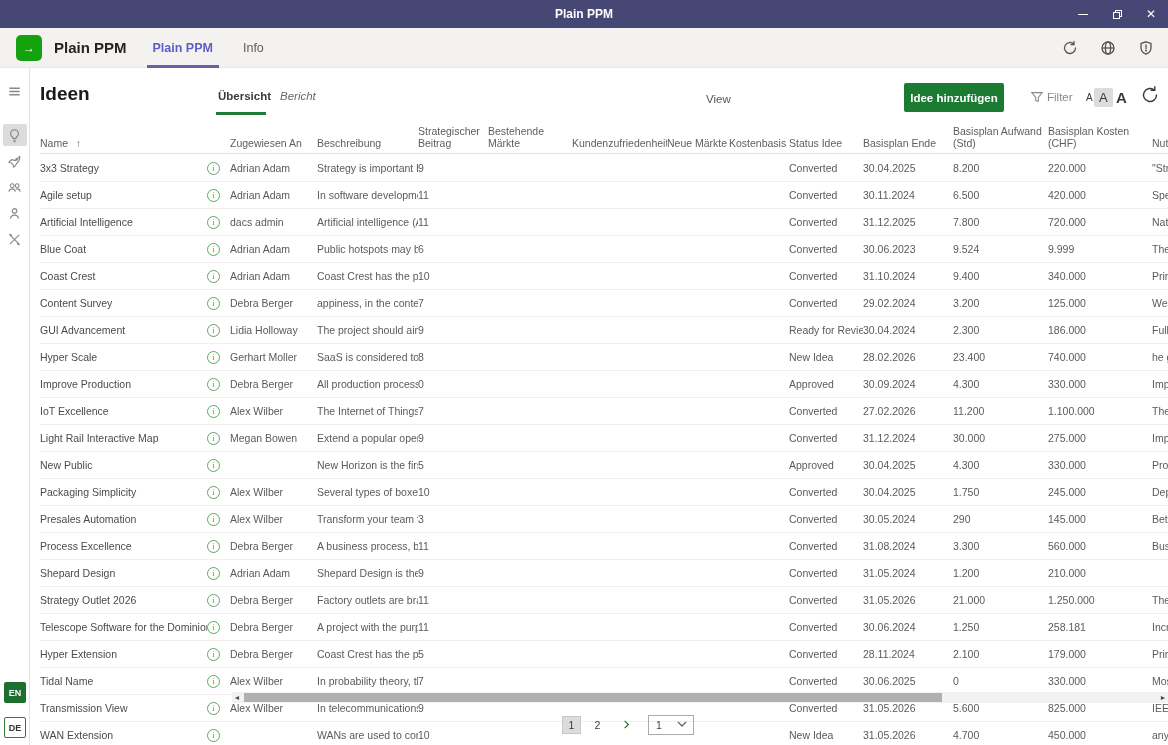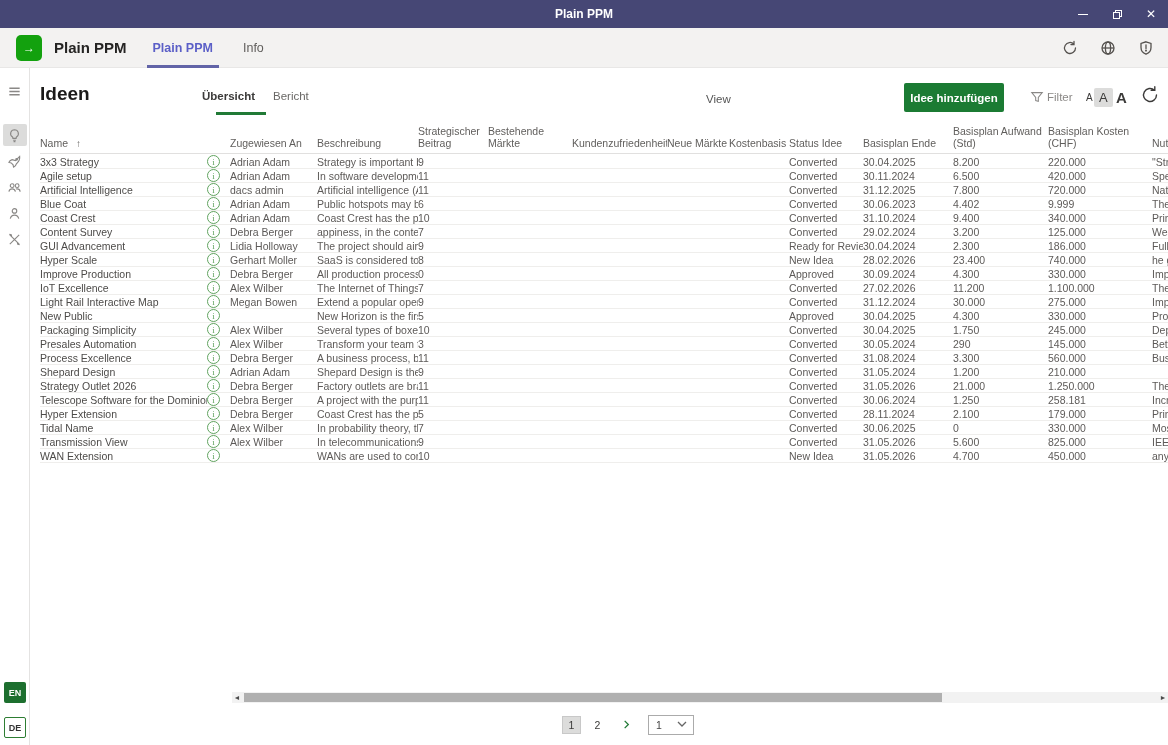--- a/index.html
+++ b/index.html
@@ -38,22 +38,22 @@
   .si-bulb { margin-top:22px; }
   .si-rest { margin-top:4px; }
   .lang-btn { position:absolute; left:4px; width:22px; height:21px; display:flex; align-items:center; justify-content:center; font-size:9px; font-weight:bold; border-radius:2px; cursor:pointer; }
   .lang-en { top:614px; background:#1d6f2f; color:#fff; }
   .lang-de { top:649px; background:#fff; color:#333; border:1.5px solid #2d7d32; }
 
   
   .content { position:absolute; top:68px; left:30px; width:1138px; height:677px; background:#fff; overflow:hidden; }
   .page-title { position:absolute; left:10px; top:15px; font-size:19px; font-weight:bold; color:#1b1a19; }
   .page-tab { position:absolute; top:22px; font-size:11.5px; color:#494745; cursor:pointer; }
-  .tab-uebersicht { left:172px; font-weight:bold; color:#3b3a39; }
-  .tab-bericht { left:243px; color:#6a6866; }
+  .tab-uebersicht { left:188px; font-weight:bold; color:#3b3a39; }
+  .tab-bericht { left:250px; color:#6a6866;font-style:italic; }
   .tab-underline { position:absolute; left:186px; top:44px; width:50px; height:2.5px; background:#217a36; }
 
   .view-label { position:absolute; left:676px; top:25px; font-size:11.5px; color:#555; }
   .view-select { position:absolute; left:710px; top:17px; width:140px; height:27px; border:1px solid #8a8886; background:#fff; display:flex; align-items:center; font-size:11.5px; color:#444; padding-left:8px; cursor:pointer; }
   .view-select .chev { margin-left:auto; margin-right:8px; }
   .chev svg { width:12px; height:12px; stroke:#666; fill:none; stroke-width:1.3; }
   .add-btn { position:absolute; left:874px; top:15px; width:100px; height:29px; background:#1b7b33; border:none; border-radius:2px; color:#fff; font-size:11.5px; font-weight:bold; cursor:pointer; font-family:"Liberation Sans",sans-serif; }
   .filter-wrap { position:absolute; left:1000px; top:22px; display:flex; align-items:center; gap:3px; cursor:pointer; color:#8a8886; font-size:11.5px; }
   .filter-wrap svg { width:14px; height:14px; stroke:#8a8886; fill:none; stroke-width:1.2; }
   .font-size-ctrl { position:absolute; top:20px; display:flex; align-items:center; cursor:pointer; color:#3b3a39; }
@@ -62,21 +62,21 @@
   .fs-l { left:1082px; font-size:15px; font-weight:bold; padding:1px 4px; }
   .refresh-big { position:absolute; left:1110px; top:17px; width:20px; height:20px; cursor:pointer; }
   .refresh-big svg { width:20px; height:20px; stroke:#3b3a39; fill:none; stroke-width:1.4; }
 
   
   .grid-cols { display:grid; grid-template-columns:167px 23px 87px 101px 70px 84px 95px 62px 60px 74px 90px 95px 104px 60px; }
   .thead { position:absolute; left:10px; top:56px; width:1128px; height:30px; align-items:end; border-bottom:1px solid #e1e0df; padding-bottom:4px; }
   .th { font-size:10.5px; color:#605e5c; white-space:normal; line-height:1.15; overflow:hidden; }
   .th .sort { margin-left:8px; color:#605e5c; font-size:10px; }
   .tbody { position:absolute; left:10px; top:87px; width:1128px; }
-  .trow { height:14px; align-items:center; border-bottom:1px solid #efeeec; cursor:pointer; }
+  .trow { height:27px; align-items:center; border-bottom:1px solid #efeeec; cursor:pointer; }
   .td { font-size:10.5px; color:#5d5a58; white-space:nowrap; overflow:hidden; }
   .td-name { color:#4d4b49; }
   .info-icon { width:13px; height:13px; border:1px solid #61a35f; border-radius:50%; color:#61a35f; font-size:9px; display:flex; align-items:center; justify-content:center; font-family:"Liberation Serif",serif; }
   .harvey { width:13px; height:13px; border-radius:50%; background:#e9e9e9; }
   .hv-bm { margin-left:31px; } .hv-kz { margin-left:27px; } .hv-nm { margin-left:20px; } .hv-kb { margin-left:13px; }
 
   
   .hscroll { position:absolute; left:202px; top:624px; width:936px; height:11px; background:#f2f2f2; display:flex; align-items:center; }
   .hs-arrow { width:10px; font-size:7px; color:#4d4d4d; text-align:center; cursor:pointer; }
   .hs-thumb { position:absolute; left:12px; width:698px; height:9px; background:#b0b0b0; cursor:pointer; }
@@ -295,21 +295,21 @@
           </div>
         <div class="td">Adrian Adam</div>
         <div class="td">Public hotspots may be ...</div>
         <div class="td">6</div>
         <div class="td"><span class="harvey hv-bm" style="background: conic-gradient(rgb(31, 114, 181) 0deg, rgb(31, 114, 181) 50%, rgb(233, 233, 233) 50%, rgb(233, 233, 233) 100%);"></span></div>
         <div class="td"><span class="harvey hv-kz" style="background: conic-gradient(rgb(31, 114, 181) 0deg, rgb(31, 114, 181) 25%, rgb(233, 233, 233) 25%, rgb(233, 233, 233) 100%);"></span></div>
         <div class="td"><span class="harvey hv-nm" style="background: rgb(233, 233, 233);"></span></div>
         <div class="td"><span class="harvey hv-kb" style="background: conic-gradient(rgb(31, 114, 181) 0deg, rgb(31, 114, 181) 75%, rgb(233, 233, 233) 75%, rgb(233, 233, 233) 100%);"></span></div>
         <div class="td">Converted</div>
         <div class="td">30.06.2023</div>
-        <div class="td">4.402</div>
+        <div class="td">9.524</div>
         <div class="td">9.999</div>
         <div class="td">The p</div>
       </div>
 
       <div class="trow grid-cols">
         <div class="td td-name">Coast Crest</div>
         <div class="td">
             <span class="info-icon">i</span>
           </div>
         <div class="td">Adrian Adam</div>

